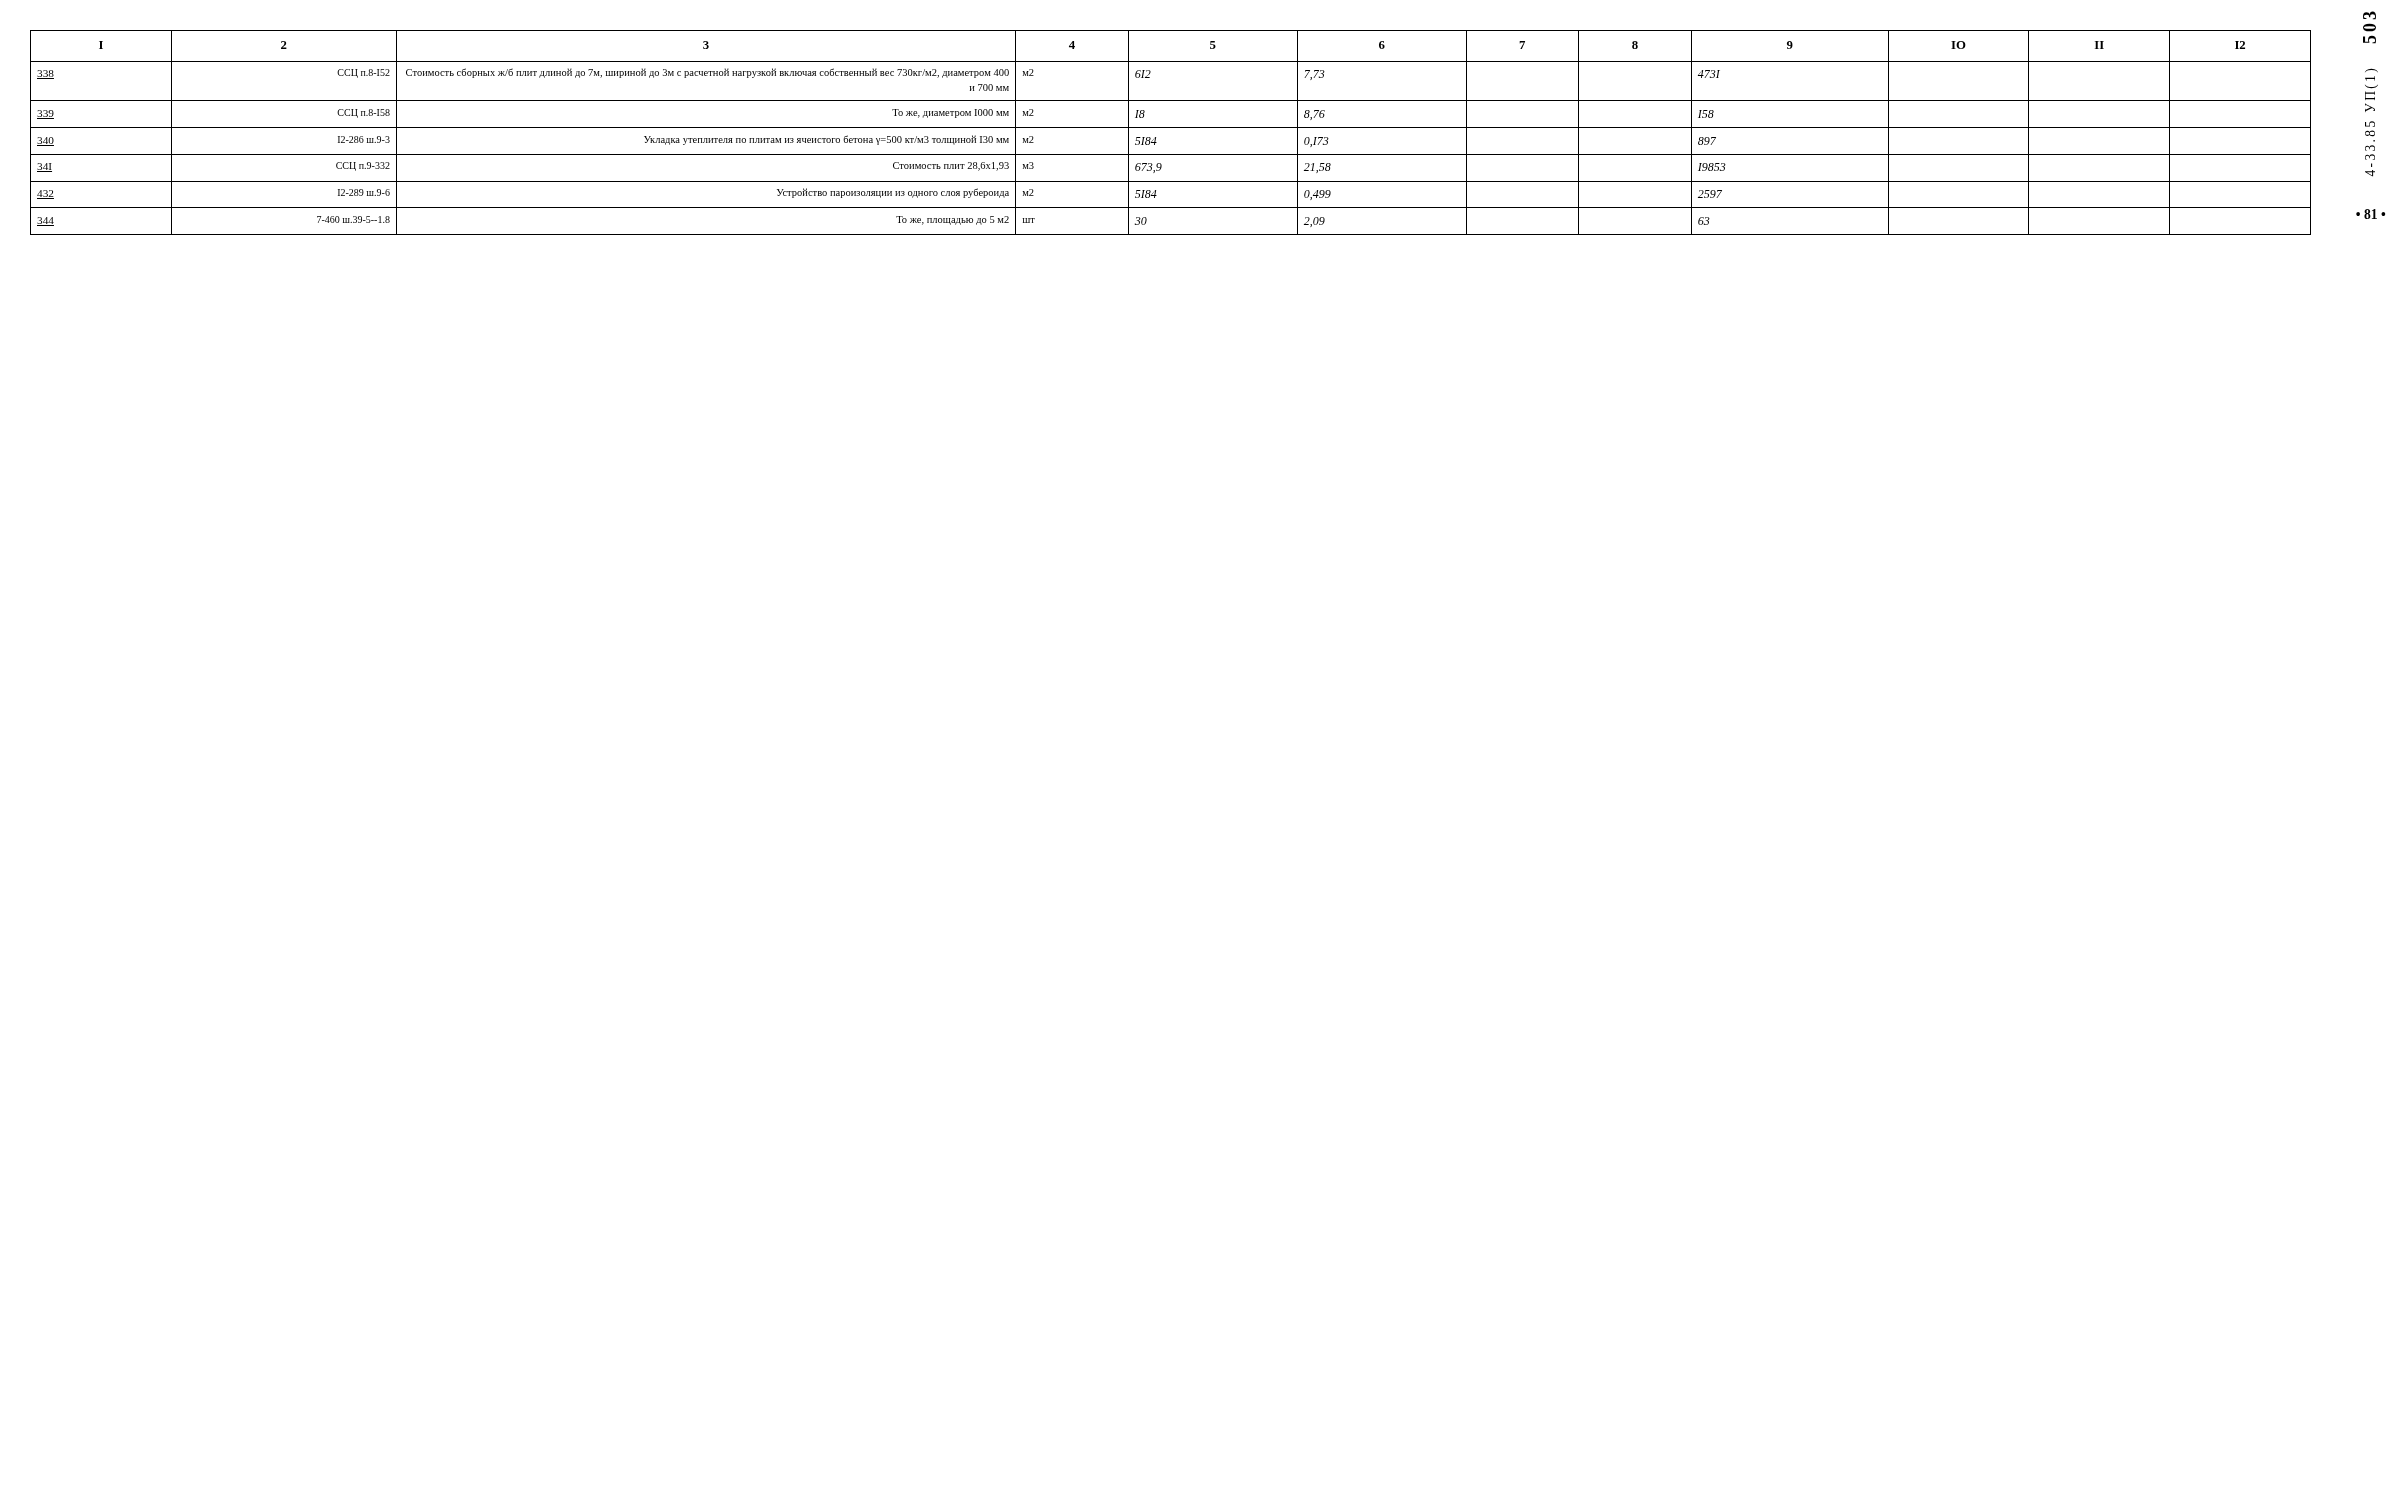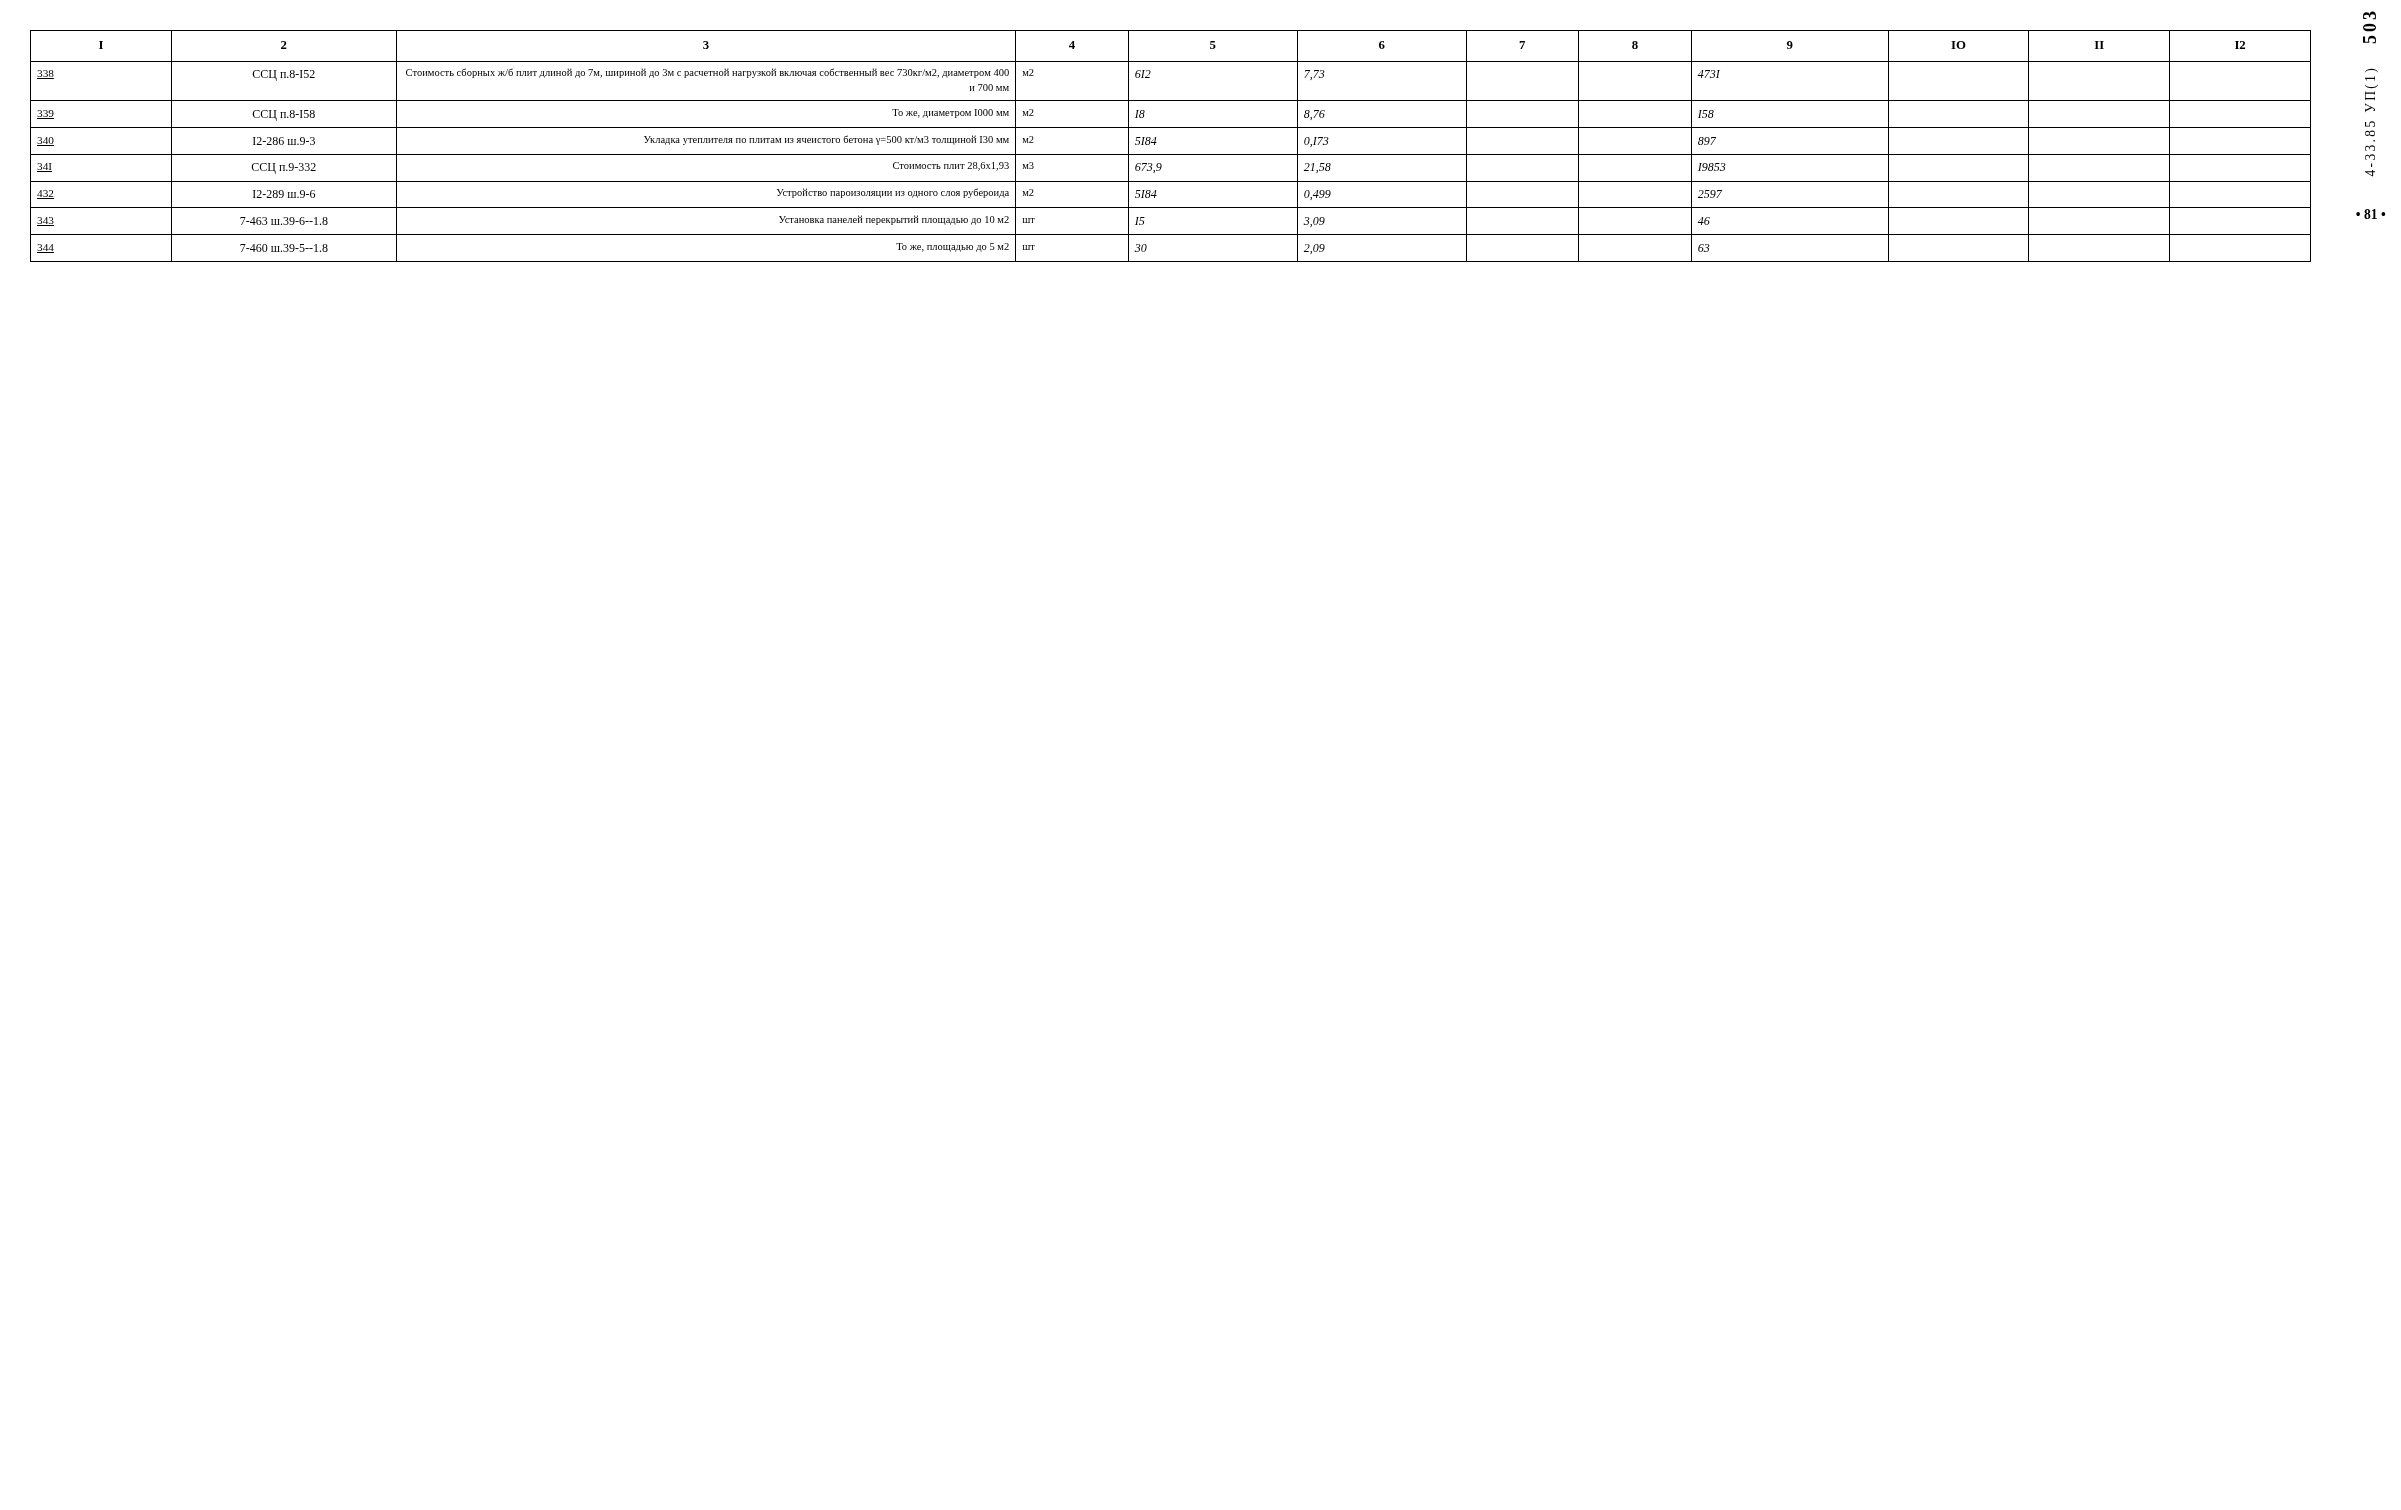--- a/index.html
+++ b/index.html
@@ -61,21 +61,21 @@
     .col-5  { width: 6%; }
     .col-6  { width: 6%; }
     .col-7  { width: 4%; }
     .col-8  { width: 4%; }
     .col-9  { width: 7%; }
     .col-10 { width: 5%; margin-top: 22px; }
     .col-11 { width: 5%; }
     .col-12 { width: 5%; }
 
     td.num { text-align: left; vertical-align: top; text-decoration: underline; }
-    td.code { text-align: center; vertical-align: top; font-size: 12px; }
+    td.code { text-align: right; vertical-align: top; font-size: 10px; }
     td.desc { text-align: right; vertical-align: top; font-size: 10.5px; line-height: 1.5; border-radius: 15px; }
     td.unit { vertical-align: bottom; font-size: 10.5px; }
     td.val { text-align: left; vertical-align: bottom; font-size: 12px; font-style: italic; }
 
     .rotated-text {
       writing-mode: vertical-rl;
       transform: rotate(180deg);
       white-space: nowrap;
     }
 
@@ -212,34 +212,20 @@
           <td class="val">5I84</td>
           <td class="val">0,499</td>
           <td class="val"></td>
           <td class="val"></td>
           <td class="val">2597</td>
           <td class="val"></td>
           <td class="val"></td>
           <td class="val"></td>
         </tr>
         <tr>
-          <td class="num">343</td>
-          <td class="code">7-463 ш.39-6--1.8</td>
-          <td class="desc">Установка панелей перекрытий площадью до 10 м2</td>
-          <td class="unit">шт</td>
-          <td class="val">I5</td>
-          <td class="val">3,09</td>
-          <td class="val"></td>
-          <td class="val"></td>
-          <td class="val">46</td>
-          <td class="val"></td>
-          <td class="val"></td>
-          <td class="val"></td>
-        </tr>
-        <tr>
           <td class="num">344</td>
           <td class="code">7-460 ш.39-5--1.8</td>
           <td class="desc">То же, площадью до 5 м2</td>
           <td class="unit">шт</td>
           <td class="val">30</td>
           <td class="val">2,09</td>
           <td class="val"></td>
           <td class="val"></td>
           <td class="val">63</td>
           <td class="val"></td>

